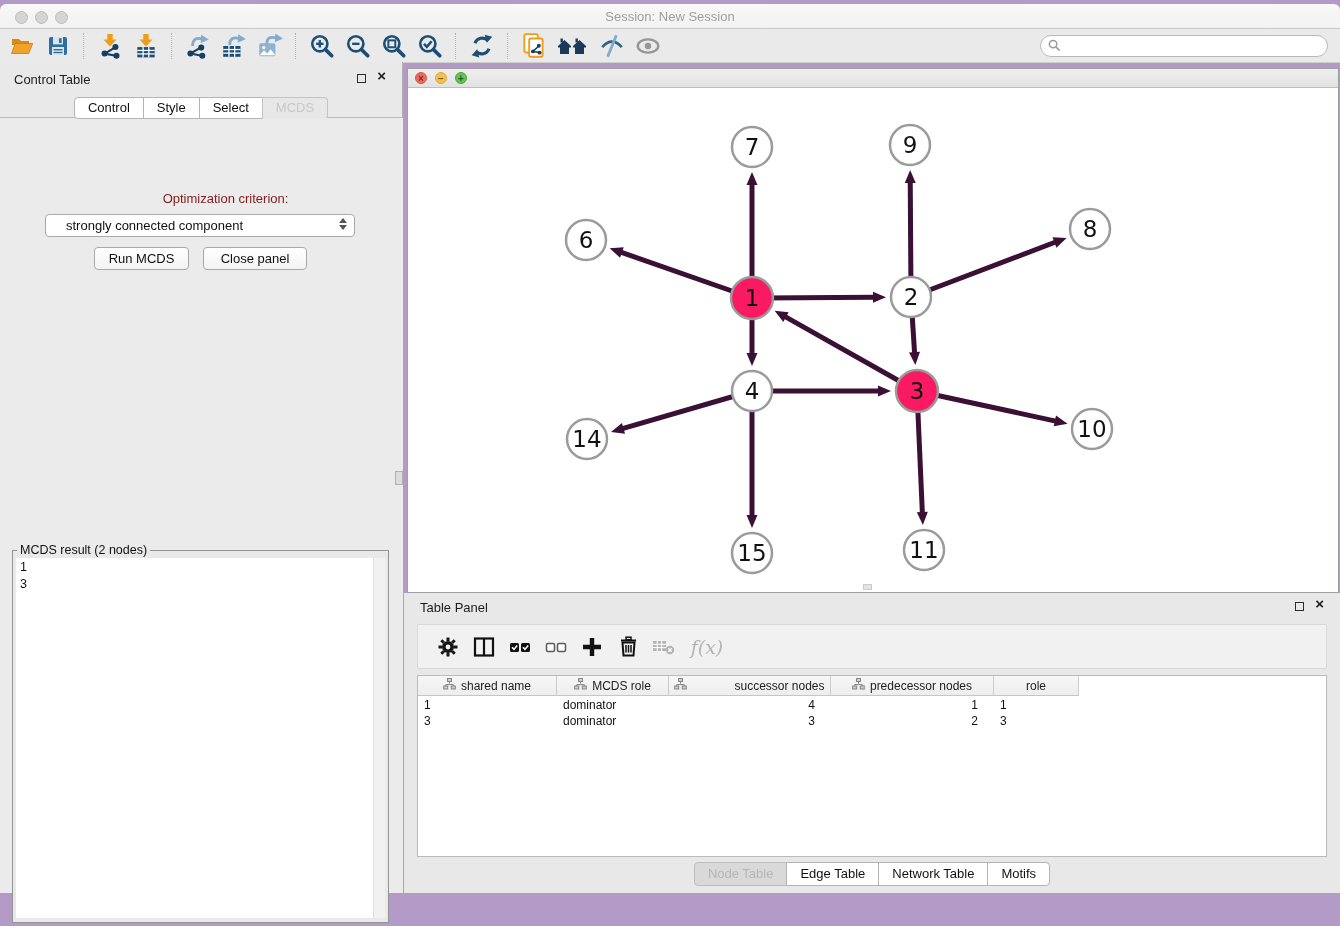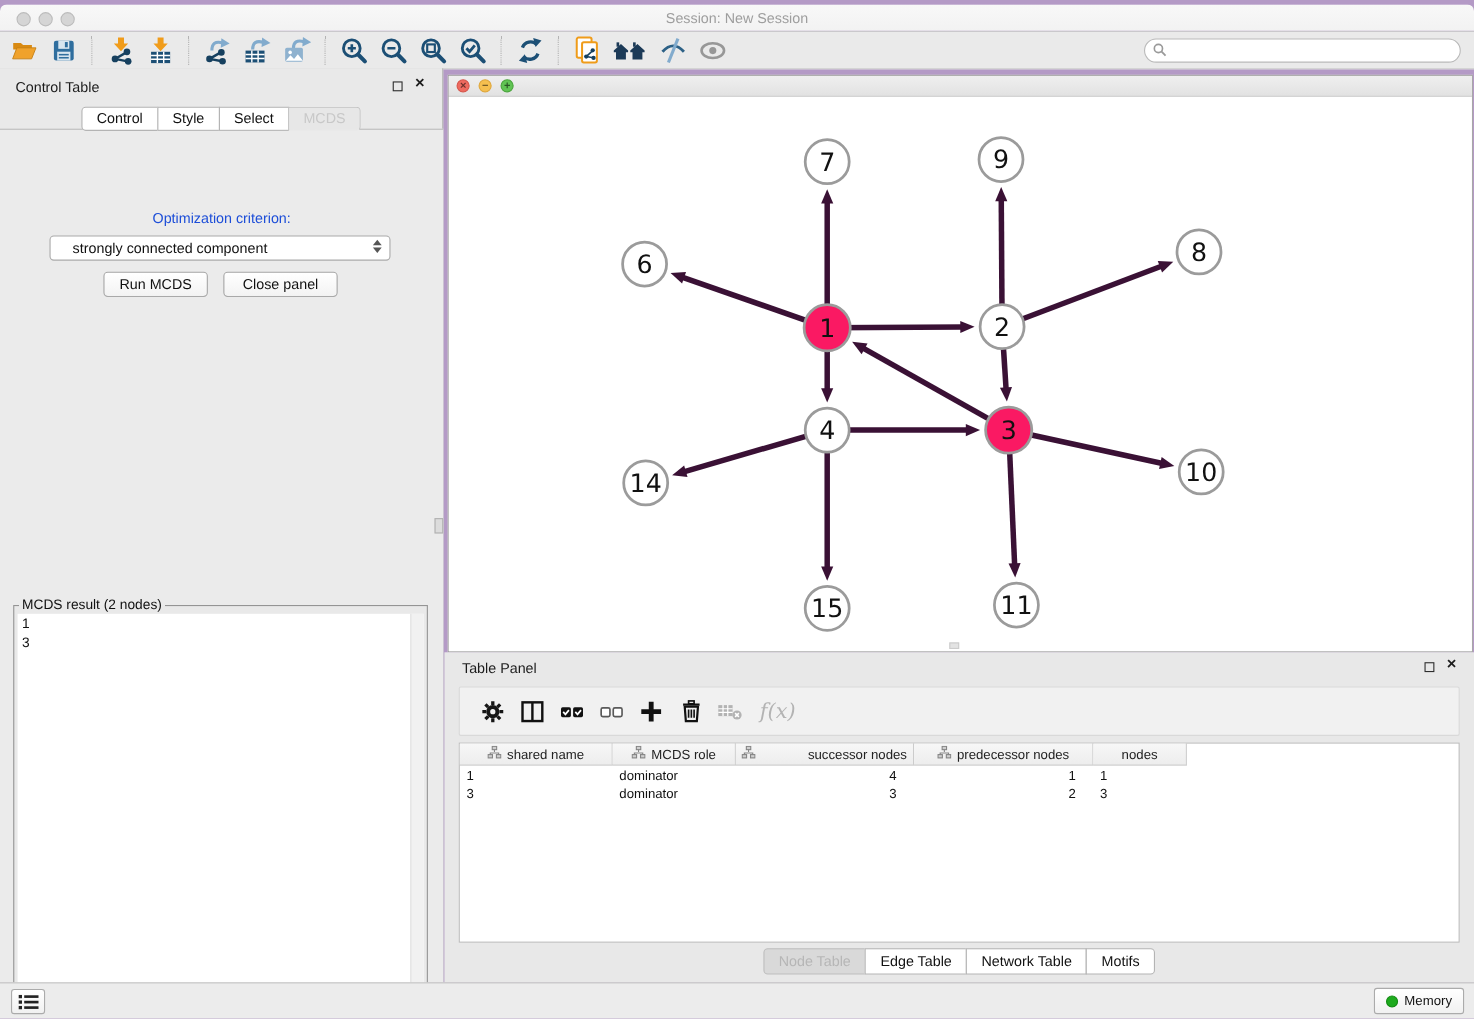--- a/index.html
+++ b/index.html
@@ -30,21 +30,21 @@
   #cp-title{position:absolute;left:14px;top:10px;font-size:13px;color:#1c1c1c;}
   .panel-max{position:absolute;top:12px;width:9px;height:9px;border:1.6px solid #2d2d2d;box-sizing:border-box;}
   .panel-close{position:absolute;top:5px;font-size:15px;font-weight:bold;color:#1c1c1c;line-height:18px;}
   #cp-tabs{position:absolute;left:0;top:35px;width:100%;text-align:center;z-index:3;}
   .tab{display:inline-block;padding:2px 13px 3px;background:#fff;border:1px solid #b4b4b4;font-size:13px;
     color:#111;margin-left:-1px;position:relative;}
   .tab:first-child{border-radius:4px 0 0 4px;margin-left:0;}
   .tab:last-child{border-radius:0 4px 4px 0;}
   .tab.sel-gray{background:#e7e7e7;color:#c8c8c8;border-color:#c3c3c3;border-bottom-color:#e9e9e9;}
   #cp-content{position:absolute;left:0;top:55px;width:403px;height:776px;border-top:1px solid #bcbcbc;background:#ebebeb;box-sizing:border-box;}
-  #opt-label{position:absolute;left:0;width:100%;top:73px;text-align:center;font-size:13px;color:#1d4ed8;}
+  #opt-label{position:absolute;left:0;width:100%;top:73px;text-align:center;font-size:13px;color:#7f1d1d;padding-left:24px;}
   #opt-select{position:absolute;left:45px;top:96px;width:310px;height:23px;background:#fff;border:1px solid #a9a9a9;
     border-radius:4px;box-sizing:border-box;font-size:13px;color:#111;display:flex;align-items:center;padding-left:20px;}
   #opt-stepper{position:absolute;right:7px;top:3px;display:flex;flex-direction:column;gap:2px;}
   .chev{width:0;height:0;border-left:4.5px solid transparent;border-right:4.5px solid transparent;}
   .chev.up{border-bottom:5.5px solid #555;}
   .chev.dn{border-top:5.5px solid #555;}
   .cp-btn{position:absolute;top:129px;height:23px;background:linear-gradient(#ffffff,#f3f3f3);border:1px solid #a9a9a9;
     border-radius:4px;box-sizing:border-box;font-size:13px;color:#111;display:flex;align-items:center;justify-content:center;}
   #btn-run{left:94px;width:95px;}
   #btn-close{left:203px;width:104px;}
@@ -481,21 +481,21 @@
                 <g fill="#cfcfcf" stroke="#858585" stroke-width="1">
                   <rect x="4.5" y="0.5" width="4" height="3"></rect>
                   <rect x="0.7" y="8" width="4" height="3"></rect>
                   <rect x="8.3" y="8" width="4" height="3"></rect>
                 </g>
                 <path d="M6.5 3.5v2.2M2.7 8V6.6h7.6V8" fill="none" stroke="#858585" stroke-width="1"></path>
               </svg></span>
             <span>predecessor nodes</span>
           </div>
           <div class="th" style="width: 85px;">
-            <span>nodes</span>
+            <span>role</span>
           </div>
         </div>
       <div id="nt-body">
           <div class="tr" style="top: 21px;">
             <div class="td" style="width: 139px;">1</div>
             <div class="td" style="width: 112px;">dominator</div>
             <div class="td right" style="width: 162px;">4</div>
             <div class="td right" style="width: 163px;">1</div>
             <div class="td" style="width: 85px;">1</div>
           </div>
@@ -505,32 +505,14 @@
             <div class="td right" style="width: 162px;">3</div>
             <div class="td right" style="width: 163px;">2</div>
             <div class="td" style="width: 85px;">3</div>
           </div>
         </div>
     </div>
 
     <div id="tp-tabs"><span class="tab sel-gray">Node Table</span><span class="tab">Edge Table</span><span class="tab">Network Table</span><span class="tab">Motifs</span></div>
   </div>
 
-  <div id="statusbar" class="abs">
-    <div id="sb-list-btn">
-      <svg width="20" height="16" viewBox="0 0 20 16">
-          <g fill="#222">
-            <rect x="1" y="1.5" width="3" height="3"></rect>
-            <rect x="1" y="6.5" width="3" height="3"></rect>
-            <rect x="1" y="11.5" width="3" height="3"></rect>
-            <rect x="6" y="1.8" width="13" height="2.4"></rect>
-            <rect x="6" y="6.8" width="13" height="2.4"></rect>
-            <rect x="6" y="11.8" width="13" height="2.4"></rect>
-          </g>
-        </svg>
-    </div>
-    <div id="memory-btn">
-      <span id="memory-dot"></span>
-      <span>Memory</span>
-    </div>
-  </div>
 
 </div>
 
 </body></html>

